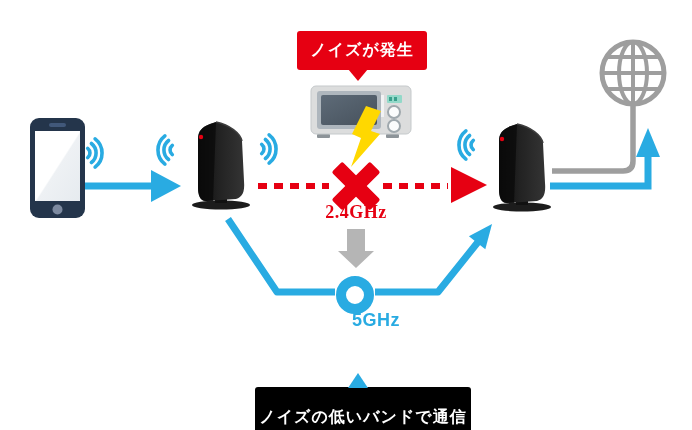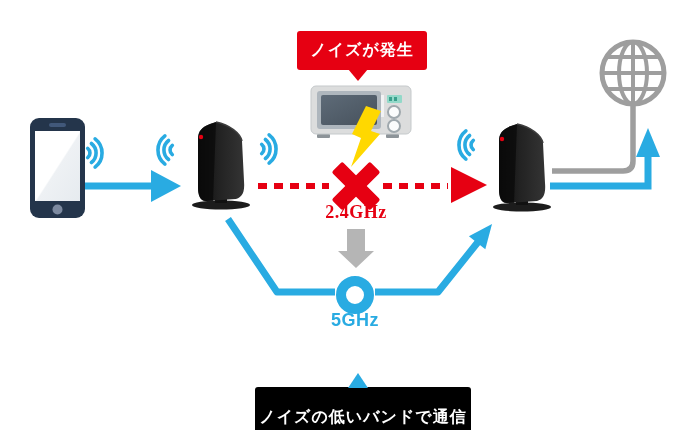--- a/index.html
+++ b/index.html
@@ -12,21 +12,21 @@
   .callout-noise .tail{position:absolute;left:51px;bottom:-11px;width:0;height:0;
         border-left:10px solid transparent;border-right:10px solid transparent;
         border-top:12px solid #e60012;}
   .callout-lownoise{left:255px;top:347px;width:216px;height:60px;background:#000000;margin-top:40px;}
   .callout-lownoise .tail{position:absolute;left:93px;top:-14px;width:0;height:0;
         border-left:10px solid transparent;border-right:10px solid transparent;
         border-bottom:15px solid #29abe2;}
   .band-label{position:absolute;font-weight:bold;font-size:18px;text-align:center;width:90px;
         letter-spacing:0.5px;}
   .band-24{left:311px;top:202px;color:#e60012;font-family:Liberation Serif, serif;}
-  .band-5{left:310px;top:310px;color:#29abe2;}
+  .band-5{left:310px;top:310px;color:#29abe2;text-align:right;}
 </style>
 </head>
 <body>
 
 <div class="stage">
 
   <svg width="692" height="430" viewBox="0 0 692 430">
     <defs>
       <linearGradient id="routerBody" x1="0" y1="0" x2="1" y2="0">
         <stop offset="0" stop-color="#0c0c0c"></stop>

